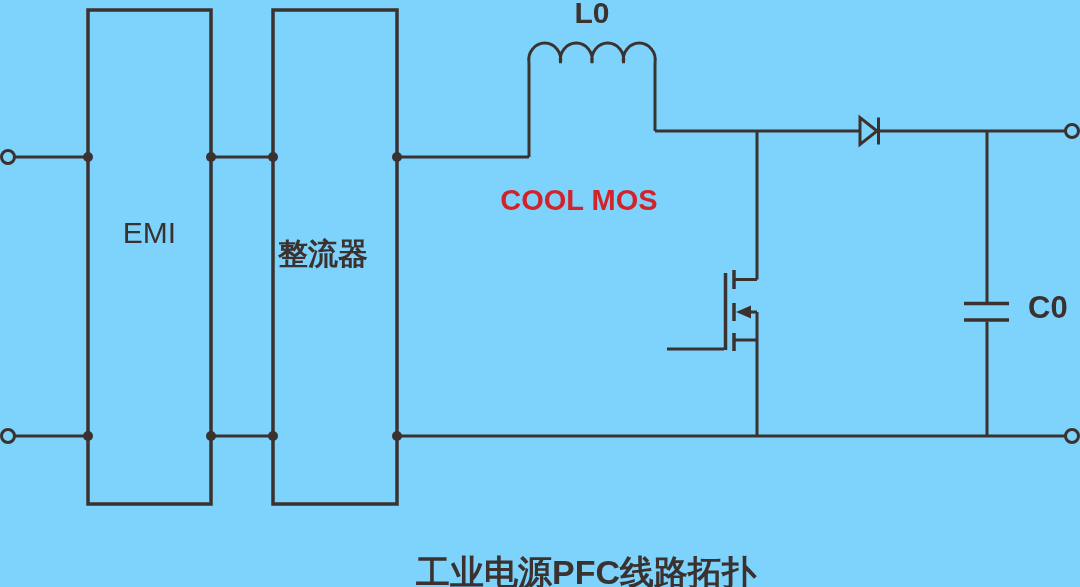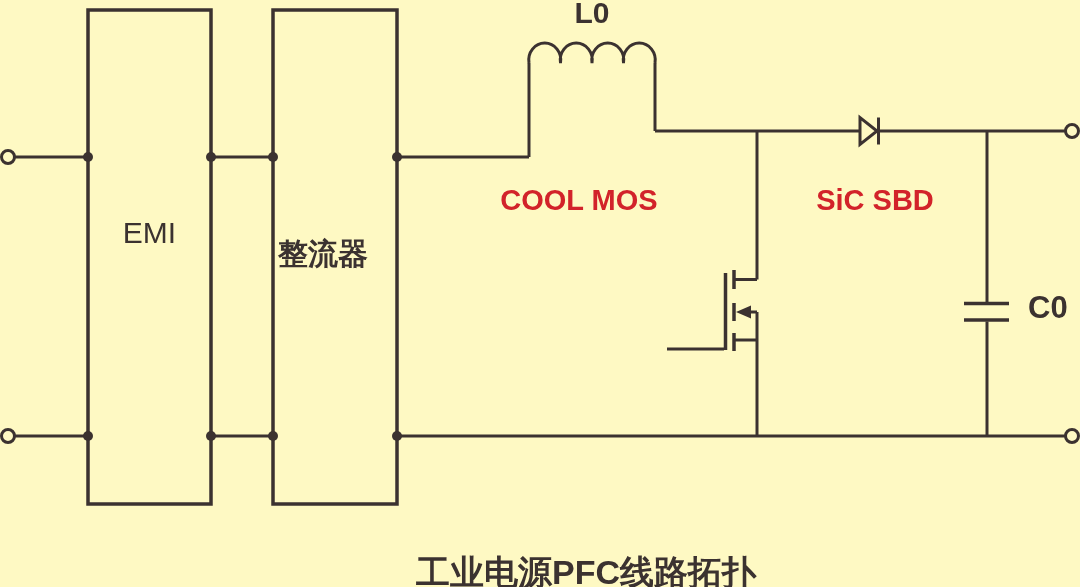--- a/index.html
+++ b/index.html
@@ -5,21 +5,21 @@
   html, body {
     margin: 0;
     padding: 0;
     background: #ffffff;
     font-family: "Liberation Sans", "DejaVu Sans", sans-serif;
   }
   .stage {
     position: relative;
     width: 1080px;
     height: 587px;
-    background: #fef9c3;
+    background: #7dd3fc;
     overflow: hidden;
   }
   .stage svg {
     position: absolute;
     left: 0;
     top: 0;
   }
   .lbl {
     position: absolute;
     color: #3B3230;
@@ -108,19 +108,18 @@
   <div class="lbl centered" id="label-l0">L0</div>
 
   <div class="lbl centered" id="label-emi-block">
     <div>EMI</div>
   </div>
 
   <div class="lbl centered" id="label-rectifier">整流器</div>
 
   <div class="lbl centered red" id="label-coolmos">COOL MOS</div>
 
-  <div class="lbl centered red" id="label-sicsbd">SiC SBD</div>
 
   <div class="lbl" id="label-c0">C0</div>
 
   <div class="lbl centered" id="diagram-title">工业电源PFC线路拓扑</div>
 
 </div>
 
 </body></html>

